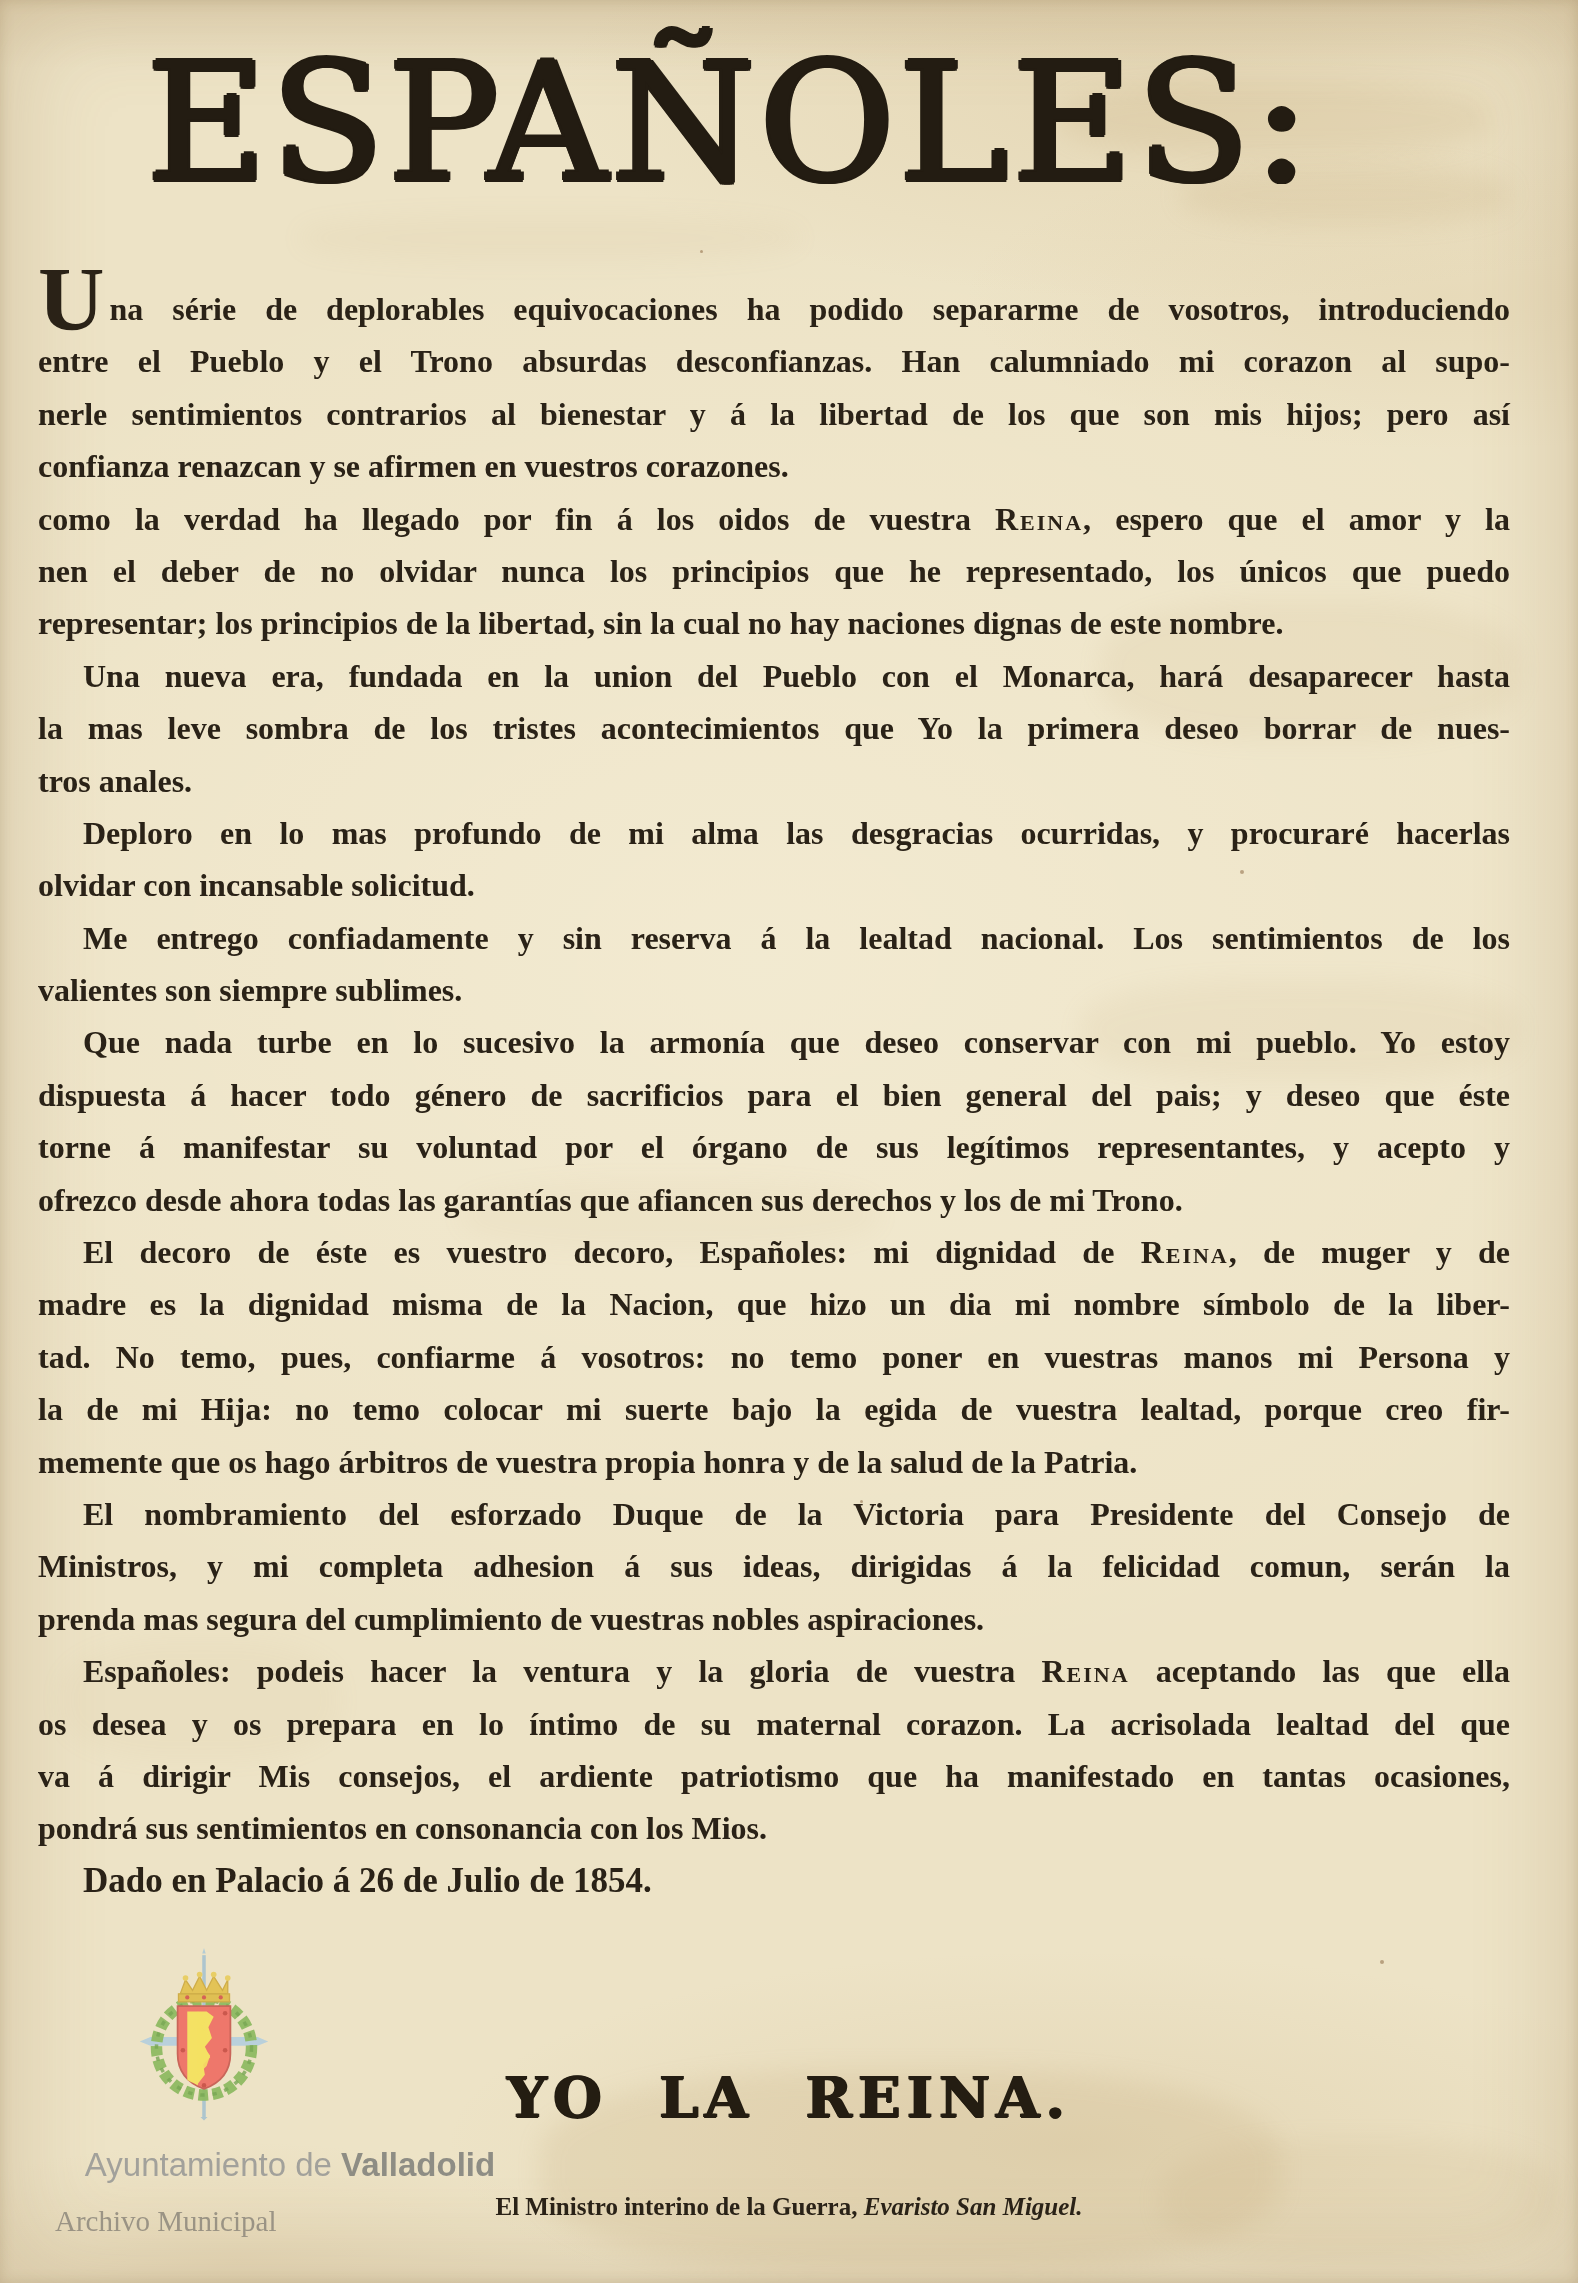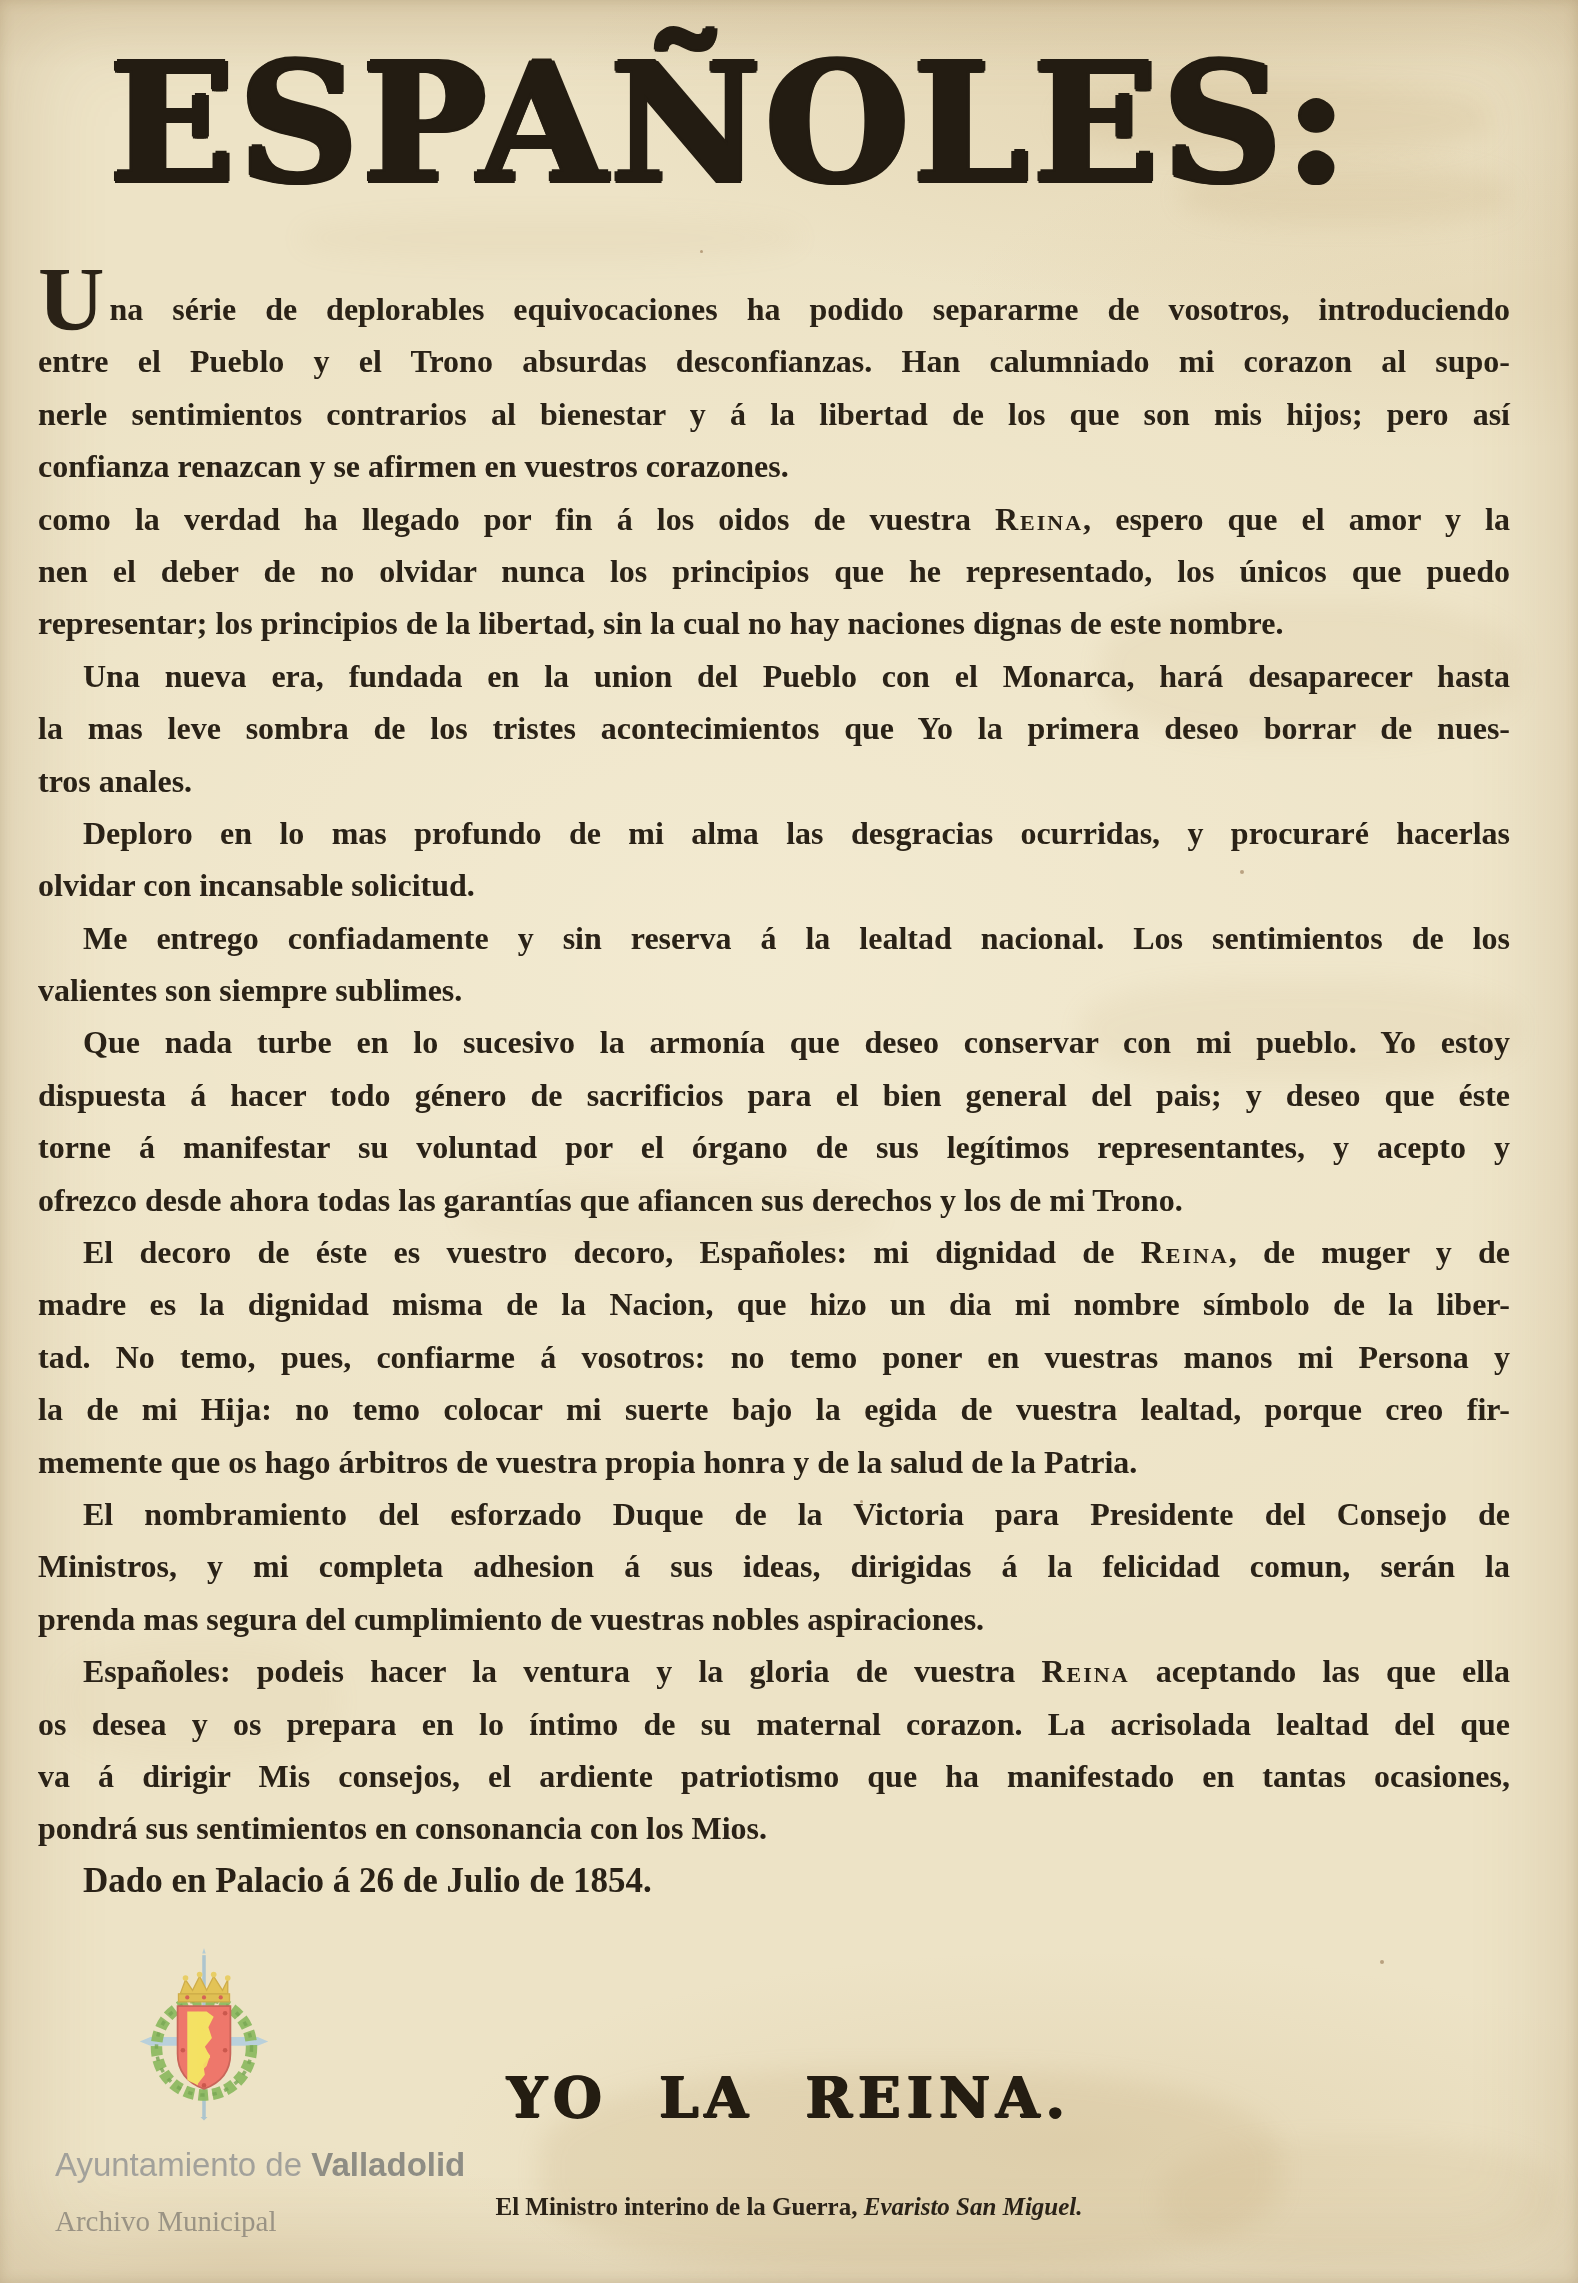--- a/index.html
+++ b/index.html
@@ -14,21 +14,21 @@
       radial-gradient(ellipse 520px 170px at 15% 99%, rgba(190,160,110,.14), transparent 70%),
       linear-gradient(180deg, rgba(180,150,100,.14), rgba(180,150,100,0) 3%);
     box-shadow: inset 0 0 90px 18px rgba(140,105,60,.20), inset 0 0 14px rgba(120,90,50,.22);
     font-family:"Liberation Serif", serif;
     color:#2a2217;
   }
   .stain{position:absolute;filter:blur(12px);background:rgba(186,156,106,.55);opacity:.25;border-radius:40%;}
   .fleck{position:absolute;width:4px;height:4px;border-radius:50%;background:rgba(120,80,40,.45);}
   .title{
     position:absolute;left:55px;top:18px;width:1350px;height:210px;line-height:210px;
-    margin:0;text-align:center;font-family:"DejaVu Serif", serif;font-weight:700;
+    margin:0;text-align:center;font-family:"DejaVu Serif", serif;font-weight:400;
     font-size:165px;letter-spacing:4px;color:#231c12;white-space:nowrap;
     text-shadow:3px 0 currentColor,-3px 0 currentColor,0 2px currentColor,0 -2px currentColor,2px 2px currentColor,-2px 2px currentColor;
   }
   .bodytext{position:absolute;left:30px;top:283px;width:1472px;font-size:32px;font-weight:700;margin-left:8px;}
   .line{height:52.4px;line-height:52.4px;text-align:justify;white-space:normal;}
   .line.jl{text-align-last:justify;}
   .line.ind{text-indent:45px;}
   .line.date{font-size:35px;}
   .initial{font-size:92px;line-height:0;position:relative;top:10px;margin-right:5px;font-weight:700;}
   .sc{font-variant:small-caps;letter-spacing:2px;}
@@ -38,21 +38,21 @@
     letter-spacing:6px;word-spacing:26px;color:#241d12;
     text-shadow:1px 0 currentColor,-1px 0 currentColor,0 1px currentColor;
   }
   .minister{
     position:absolute;left:0;top:2185px;width:1578px;line-height:44px;
     text-align:center;font-size:25px;font-weight:700;color:#2a2217;
   }
   .minister em{font-style:italic;}
   .wm-crest{position:absolute;left:138px;top:1948px;width:132px;height:178px;opacity:.82;}
   .wm-line1{
-    position:absolute;left:55px;top:2146px;width:470px;text-align:left;
+    position:absolute;left:55px;top:2146px;width:470px;text-align:center;
     font-family:"Liberation Sans", sans-serif;font-size:33px;color:#9b9b97;opacity:.9;
   }
   .wm-line1 b{color:#84847e;font-weight:700;}
   .wm-line2{
     position:absolute;left:55px;top:2205px;width:470px;text-align:left;
     font-family:"Liberation Serif", serif;font-size:29px;color:#8e887c;opacity:.85;
   }
 </style>
 </head>
 <body>

